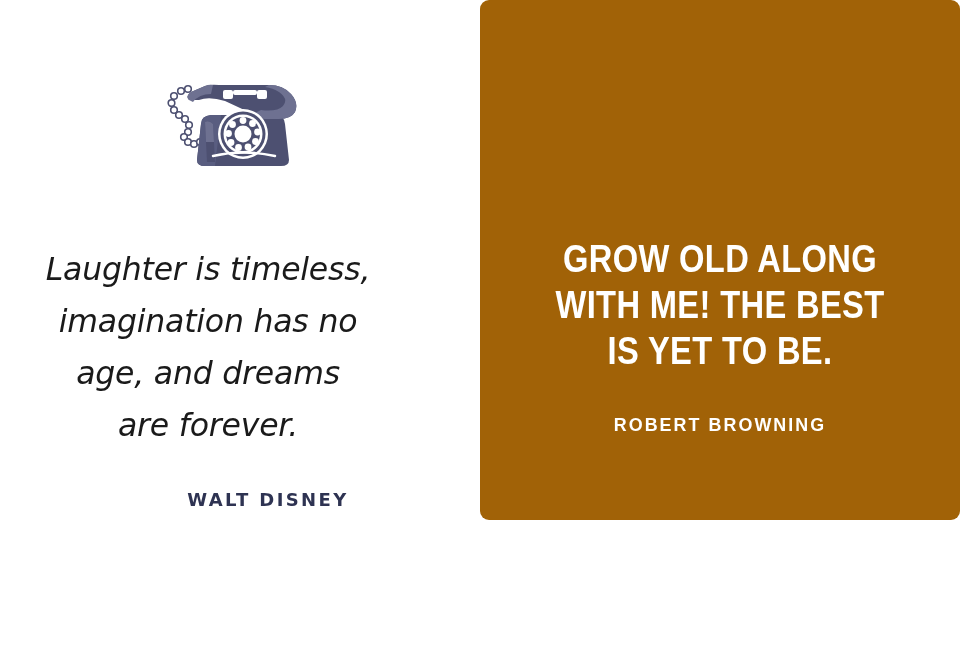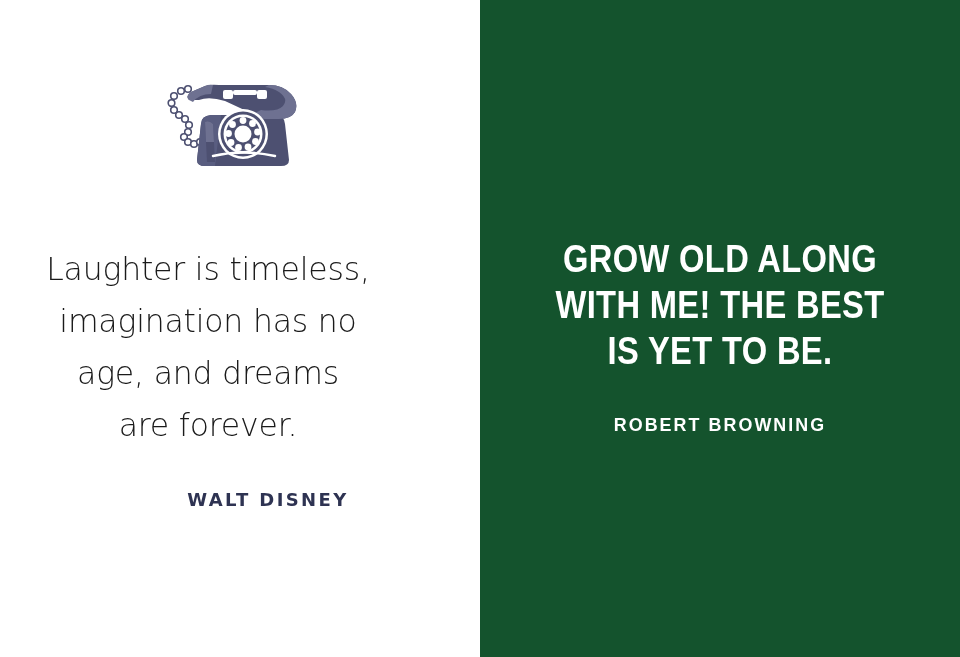--- a/index.html
+++ b/index.html
@@ -49,43 +49,45 @@
     top: 243px;
     width: 416px;
     text-align: center;
     color: #1a1a1a;
     font-family: "DejaVu Sans", sans-serif;
     font-size: 31.5px;
     font-weight: 300;
     line-height: 52px;
     letter-spacing: -0.2px;
     white-space: pre-line;
+    font-style: italic;
   }
 
   .left-attrib {
     position: absolute;
     left: 0;
     top: 489px;
     width: 480px;
     text-align: center;
     color: #2e3352;
     font-family: "DejaVu Sans", sans-serif;
     font-size: 18px;
     font-weight: bold;
     letter-spacing: 2.4px;
     margin-left: 28px;
   }
 
   
   .panel-right {
     position: relative;
     width: 480px;
-    height: 657px;
-    background: #14532d;
+    height: 520px;
+    background: #a16207;
     box-sizing: border-box;
+    border-radius: 9px;
   }
 
   .right-quote {
     position: absolute;
     left: 0;
     top: 236px;
     width: 480px;
     text-align: center;
     color: #ffffff;
     font-family: "Liberation Sans Narrow", "Liberation Sans", sans-serif;

